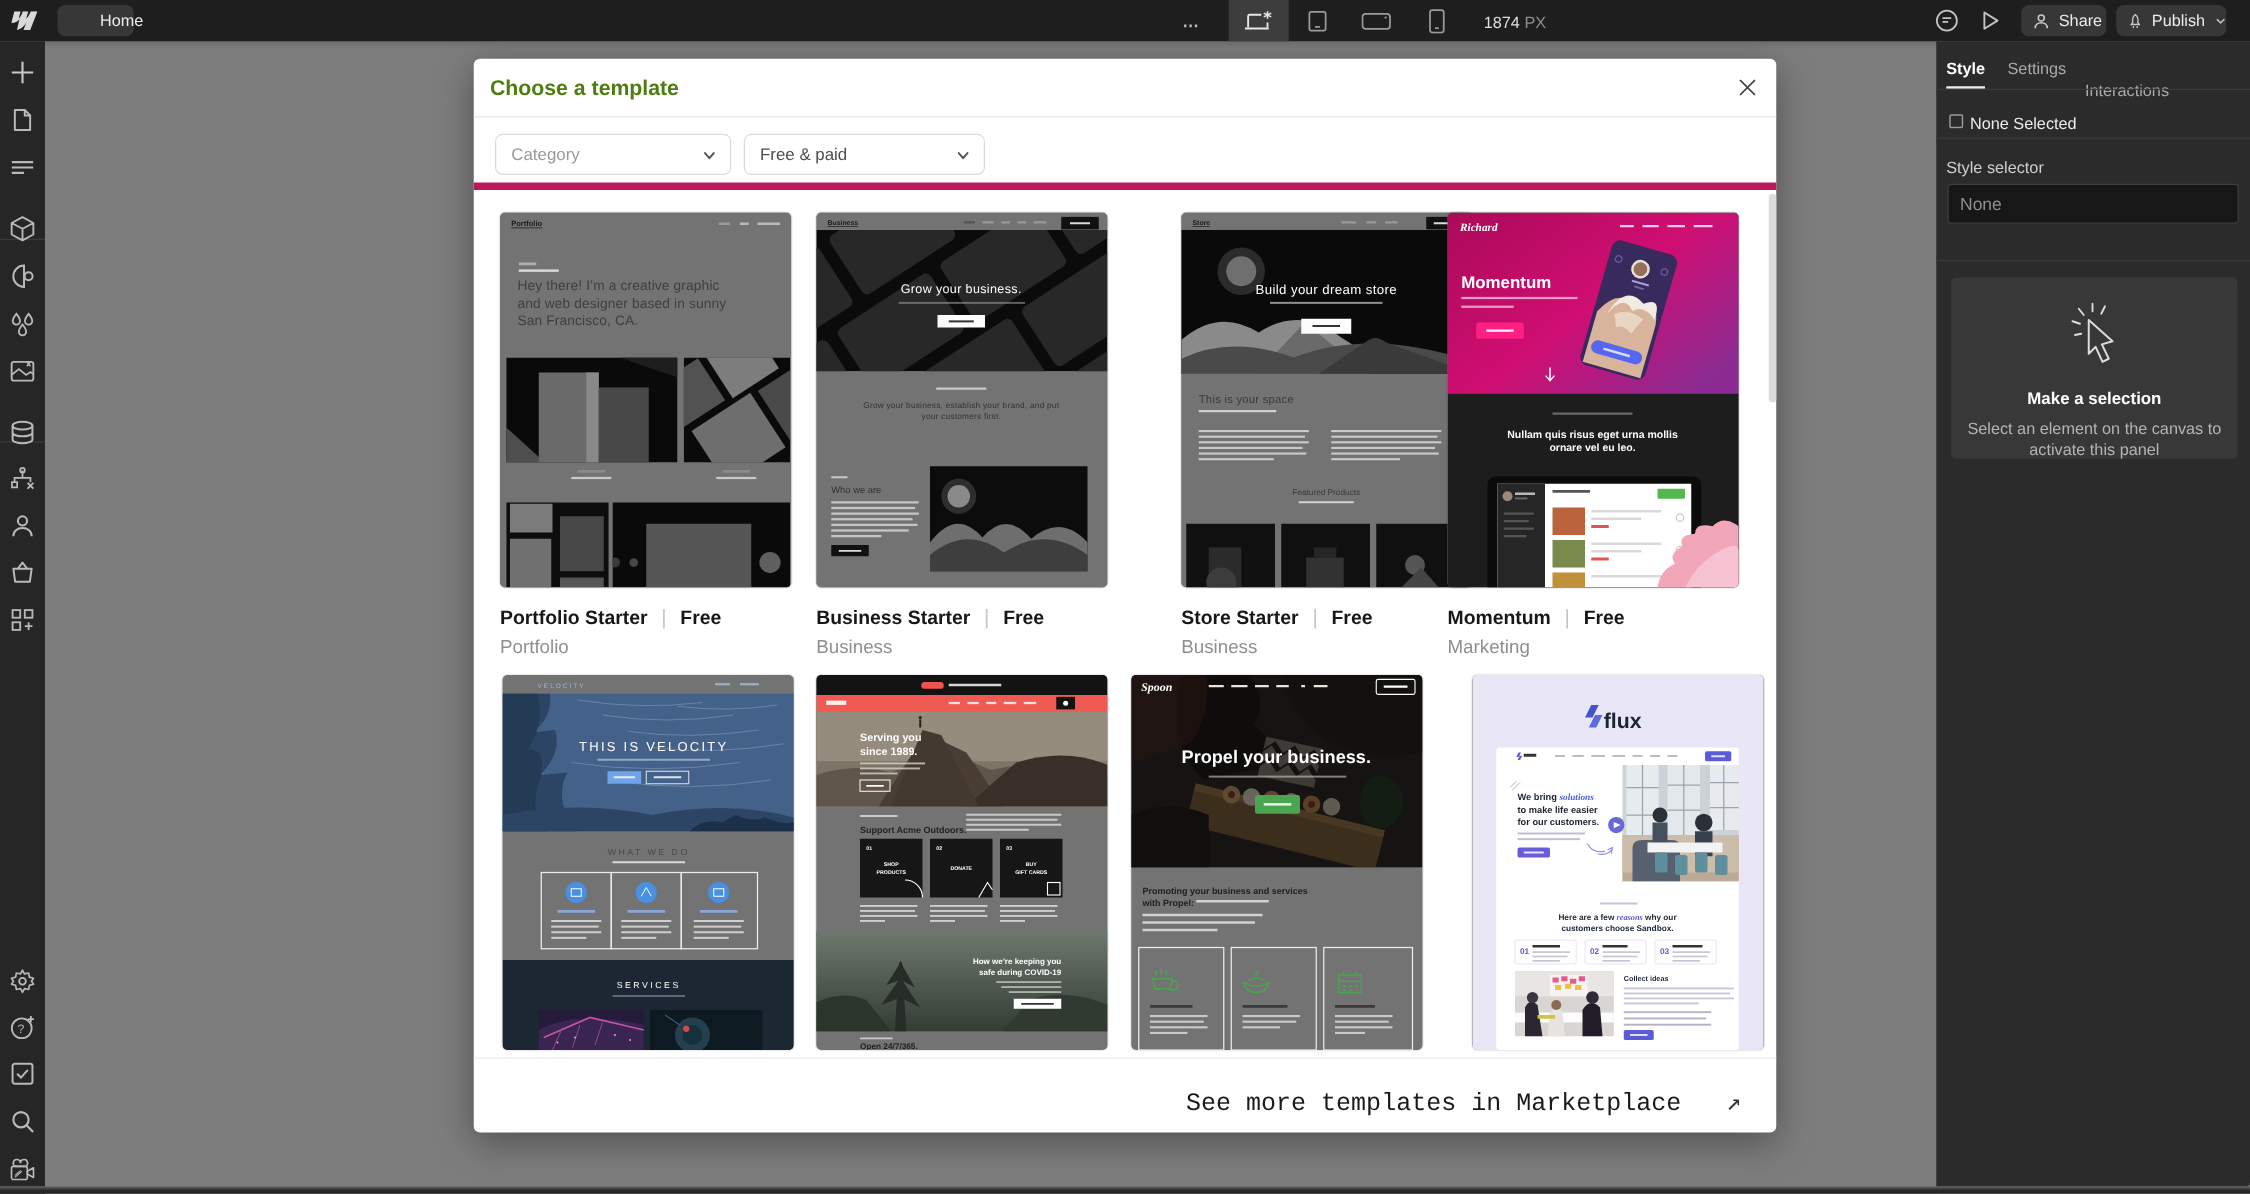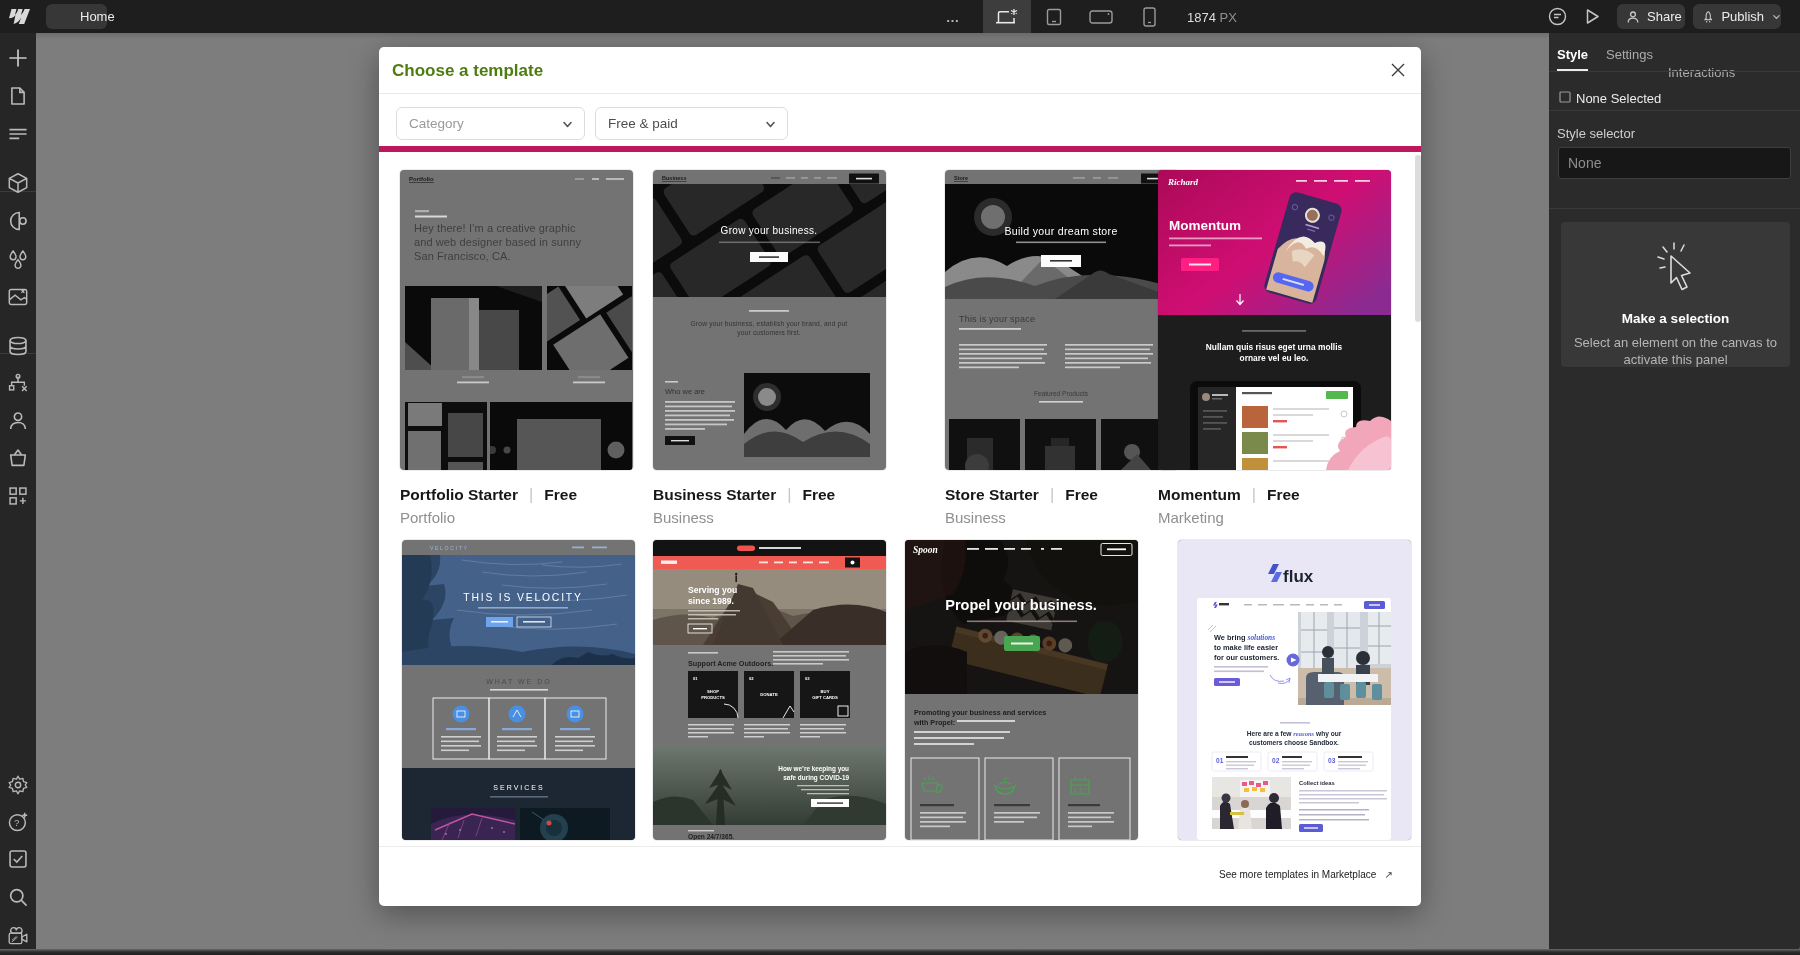--- a/index.html
+++ b/index.html
@@ -32,21 +32,21 @@
     font-size:13.5px; display:flex; align-items:center; padding-left:12px; color:#9a9a9a; background:#fff;}
   .msel .chev { position:absolute; right:11px; top:11px; }
   #cards { position:absolute; left:0; top:106px; width:1042px; height:693px; overflow:hidden; }
   .card { position:absolute; width:233px; }
   .prev { position:relative; width:233px; height:300px; border-radius:4px; overflow:hidden;
      box-shadow:0 0 0 1px rgba(0,0,0,.08); background:#737373; }
   .ctitle { margin-top:15px; font-size:15.5px; font-weight:bold; color:#171717; display:flex; align-items:center;}
   .ctitle .pipe { color:#c6c6c6; font-weight:normal; margin:0 11px; font-size:16.5px;}
   .ccat { margin-top:5px; font-size:15px; color:#8f8f8f; }
   #mfoot { position:absolute; left:0; top:799px; width:1042px; height:60px; border-top:1px solid #ececec; }
-  #mfoot .link { position:absolute; right:28px; top:22px; font-size:10px; color:#1a1a1a; }
+  #mfoot .link { position:absolute; right:28px; top:22px; font-size:20px; color:#1a1a1a;font-family:Liberation Mono, monospace; }
   #sbar { position:absolute; left:1036px; top:108px; width:6px; height:167px; background:#dcdcdc; border-radius:3px; }
 </style>
 </head>
 <body>
 <div id="stage">
   <div id="canvas"></div>
   <div id="topbar">
     <svg class="abs" style="left:9px; top:9px;" width="21" height="15" viewBox="0 0 21 15">
       <path d="M21 0 L15.2 15 L9.8 15 L12.2 8.6 C10.9 11.5 8.2 14.2 4.6 15 L6.5 6.1 C5.5 7.9 3.6 9.2 0 9.3 L2.5 0 L7.5 0 L5.9 6 C7.4 4.6 8.6 2.6 9.2 0 L13.6 0 L12 6 C13.5 4.4 14.8 2.4 15.6 0 Z" fill="#d9d9d9"></path>
     </svg>

